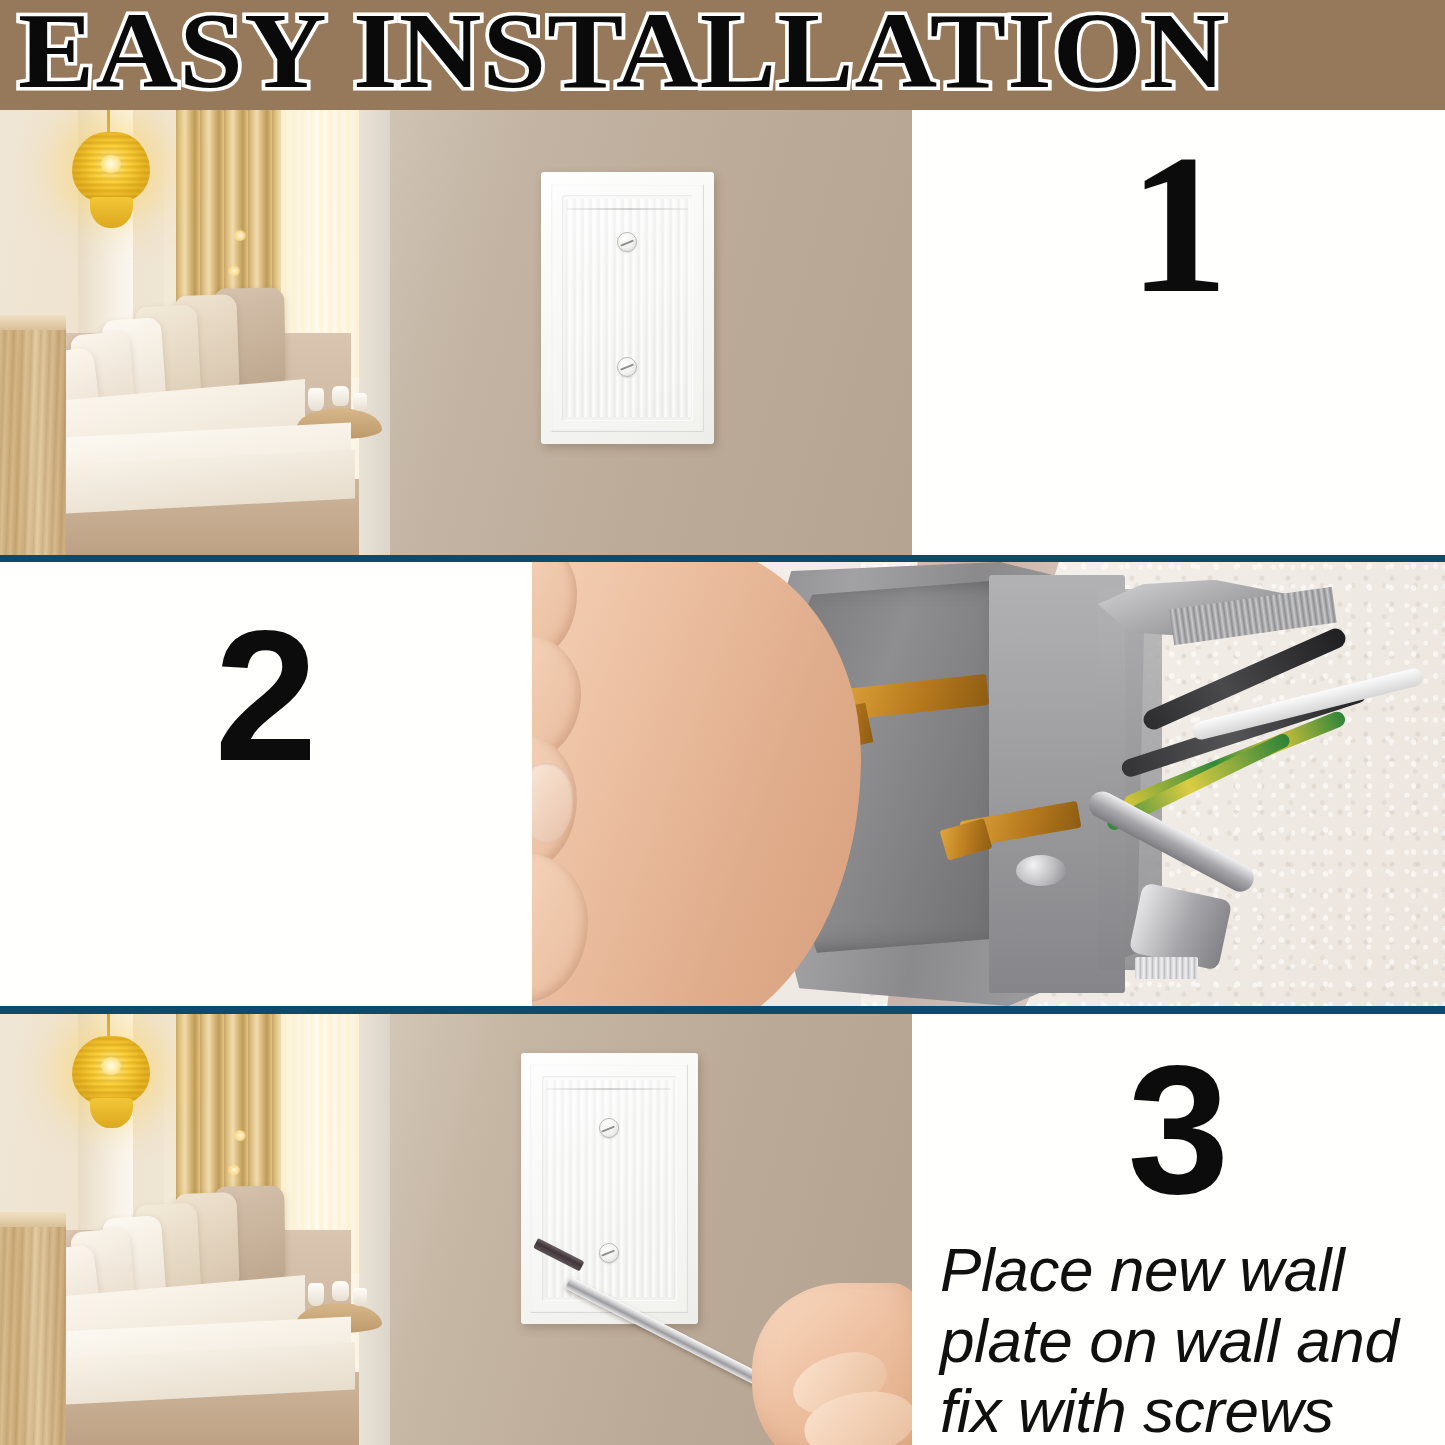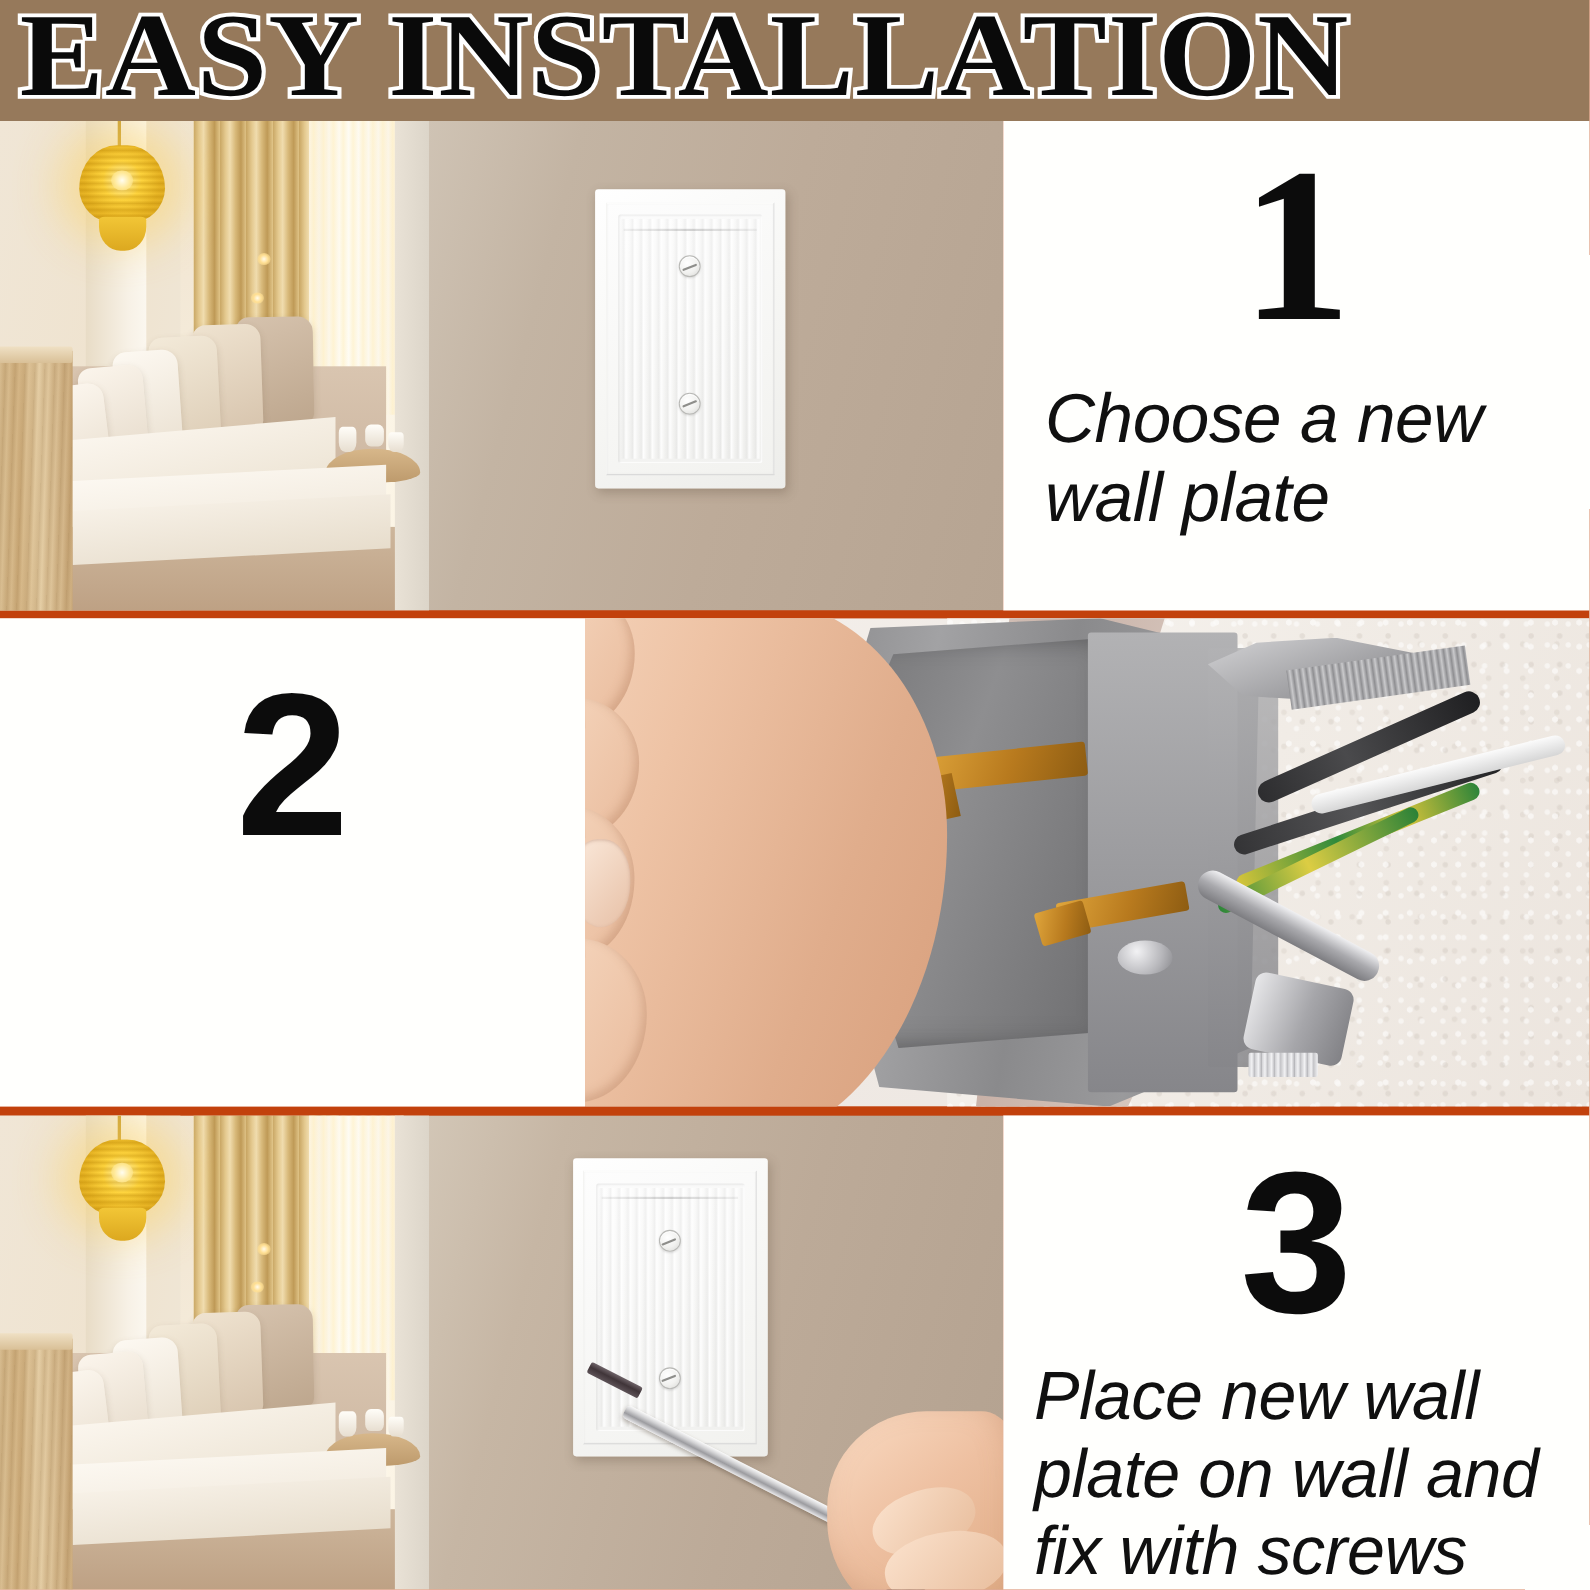--- a/index.html
+++ b/index.html
@@ -1,19 +1,19 @@
 <!DOCTYPE html>
 <html><head>
 <meta charset="utf-8">
 <style>
   * { margin:0; padding:0; box-sizing:border-box; }
   html,body { width:1445px; height:1445px; overflow:hidden; background:#ffffff; }
   body { font-family:"Liberation Sans", sans-serif; }
 
-  .sheet { position:relative; width:1445px; height:1445px; background:#c2410c; }
+  .sheet { position:relative; width:1445px; height:1445px; background:#0c4a6e; }
 
   
   .header {
     position:absolute; left:0; top:0; width:1445px; height:110px;
     background:#96795b; overflow:hidden;
   }
   .header-title {
     position:absolute; left:18px; top:-4px;
     font-family:"Liberation Serif", serif;
     font-weight:bold; font-size:108px; line-height:110px;
@@ -474,21 +474,20 @@
             <div class="topline"></div>
             <div class="screw" style="left:44%; top:22%;"></div>
             <div class="screw" style="left:44%; top:68%;"></div>
           </div>
         </div>
       </div>
     </div>
 
     <div class="textpanel tp1">
       <div class="stepnum">1</div>
-      <div class="steptext">Choose a new wall plate</div>
     </div>
   </div>
 
   <div class="row2">
 
     <div class="textpanel tp2">
       <div class="stepnum sans">2</div>
     </div>
 
     <div class="cell" style="left:532px; width:913px;">

